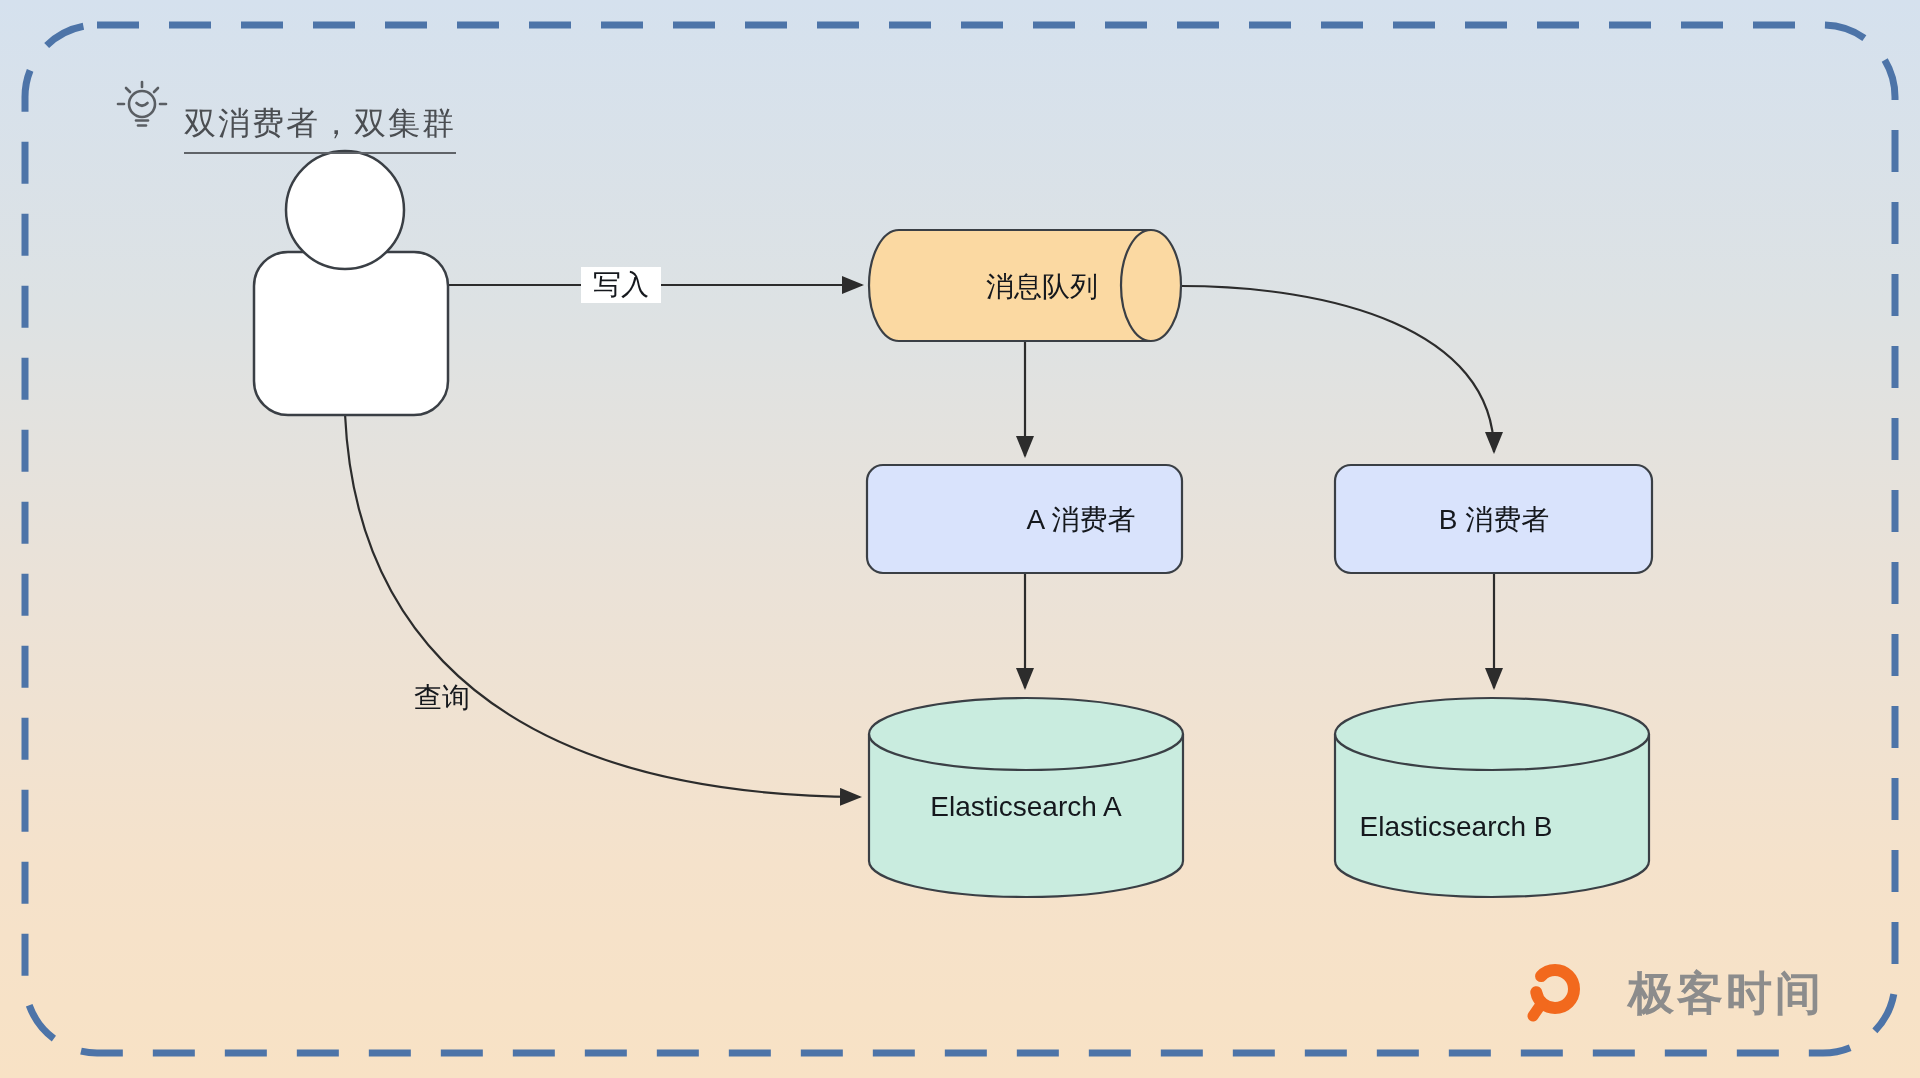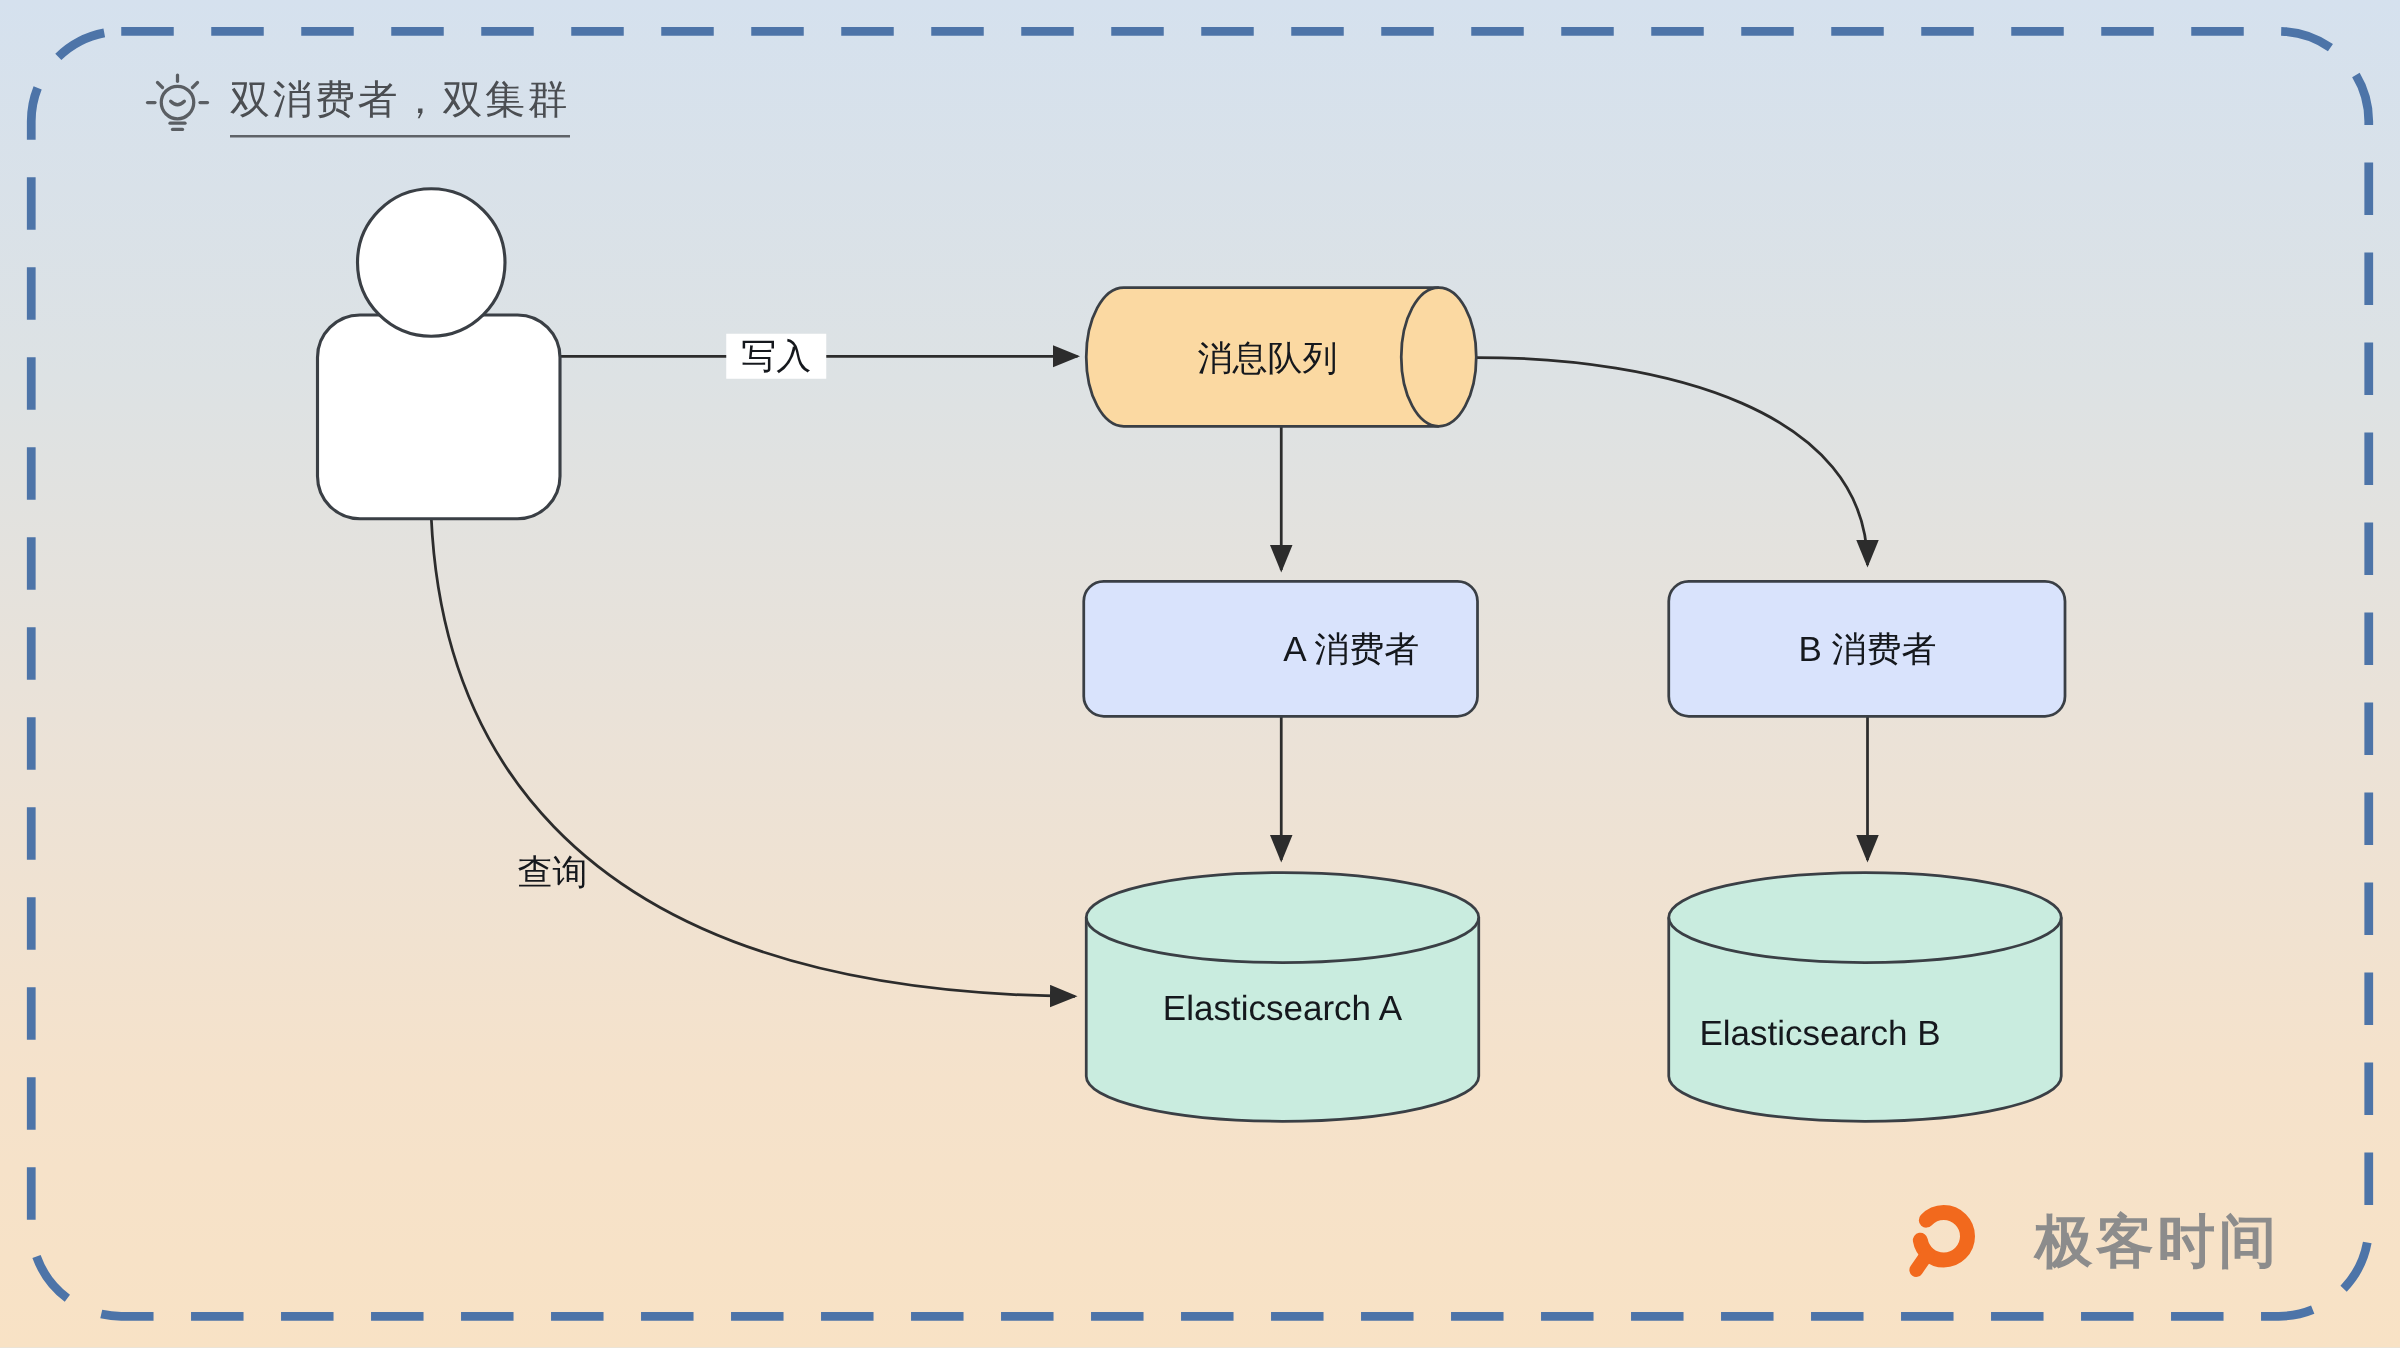--- a/index.html
+++ b/index.html
@@ -11,21 +11,21 @@
   #diagram-svg{position:absolute;left:0;top:0;}
   .lbl{
     position:absolute;transform:translate(-50%,-50%);
     font-size:28px;color:#15181d;white-space:nowrap;text-align:center;line-height:1;
   }
   #write-label{background:#ffffff;padding:4px 12px;}
   #title-group{position:absolute;left:116px;top:58px;display:flex;align-items:center;gap:16px;}
   #title-text{
     display:inline-block;font-size:32px;color:#4b4e52;letter-spacing:2px;
     border-bottom:2px solid #5f6periwinkle;
-    border-bottom:2px solid #5f6368;padding-bottom:6px;
+    border-bottom:2px solid #5f6368;padding-bottom:6px;margin-top:44px;
   }
   #brand-group{position:absolute;left:1524px;top:962px;display:flex;align-items:center;gap:14px;}
   #brand-text{font-size:46px;font-weight:bold;color:#8c8c8c;letter-spacing:3px;margin-left:30px;}
 </style>
 </head>
 <body>
 
 <div id="stage">
 
   <svg id="diagram-svg" width="1920" height="1078" viewBox="0 0 1920 1078">
@@ -62,21 +62,21 @@
     <g stroke="#3a3f45" stroke-width="2.2">
       <path d="M 869 734 A 157 36 0 0 1 1183 734 L 1183 861 A 157 36 0 0 1 869 861 Z" fill="#c9ecdf"></path>
       <path d="M 869 734 A 157 36 0 0 0 1183 734" fill="none"></path>
     </g>
     <g stroke="#3a3f45" stroke-width="2.2">
       <path d="M 1335 734 A 157 36 0 0 1 1649 734 L 1649 861 A 157 36 0 0 1 1335 861 Z" fill="#c9ecdf"></path>
       <path d="M 1335 734 A 157 36 0 0 0 1649 734" fill="none"></path>
     </g>
   </svg>
 
-  <div class="lbl" style="left:1014px;top:287px">消息队列</div>
+  <div class="lbl" style="left:1042px;top:287px">消息队列</div>
   <div class="lbl" style="left:1081px;top:520px">A 消费者</div>
   <div class="lbl" style="left:1494px;top:520px">B 消费者</div>
   <div class="lbl" style="left:1026px;top:807px">Elasticsearch A</div>
   <div class="lbl" style="left:1456px;top:827px">Elasticsearch B</div>
 
   <div class="lbl" id="write-label" style="left:621px;top:285px">写入</div>
   <div class="lbl" style="left:442px;top:698px">查询</div>
 
   <div id="title-group">
     <svg width="52" height="52" viewBox="0 0 52 52">

